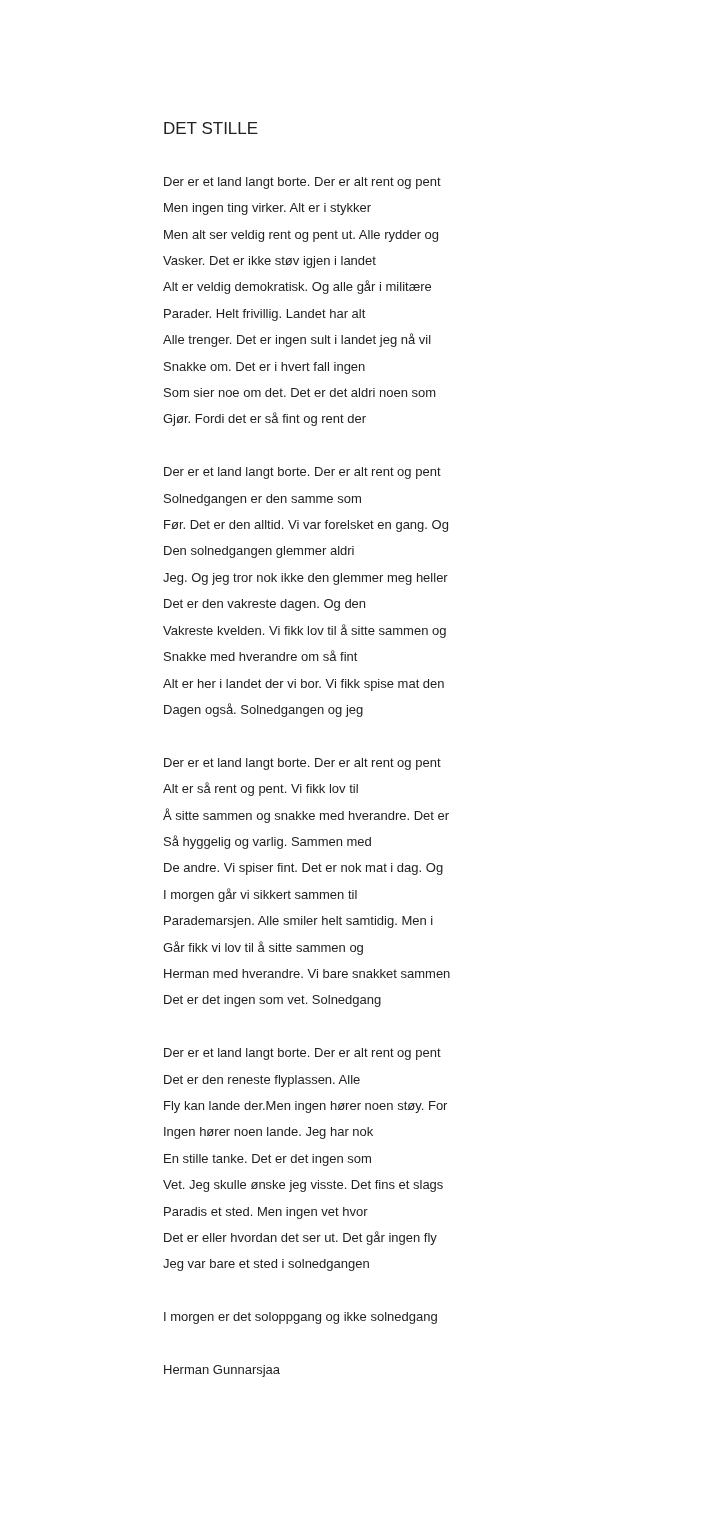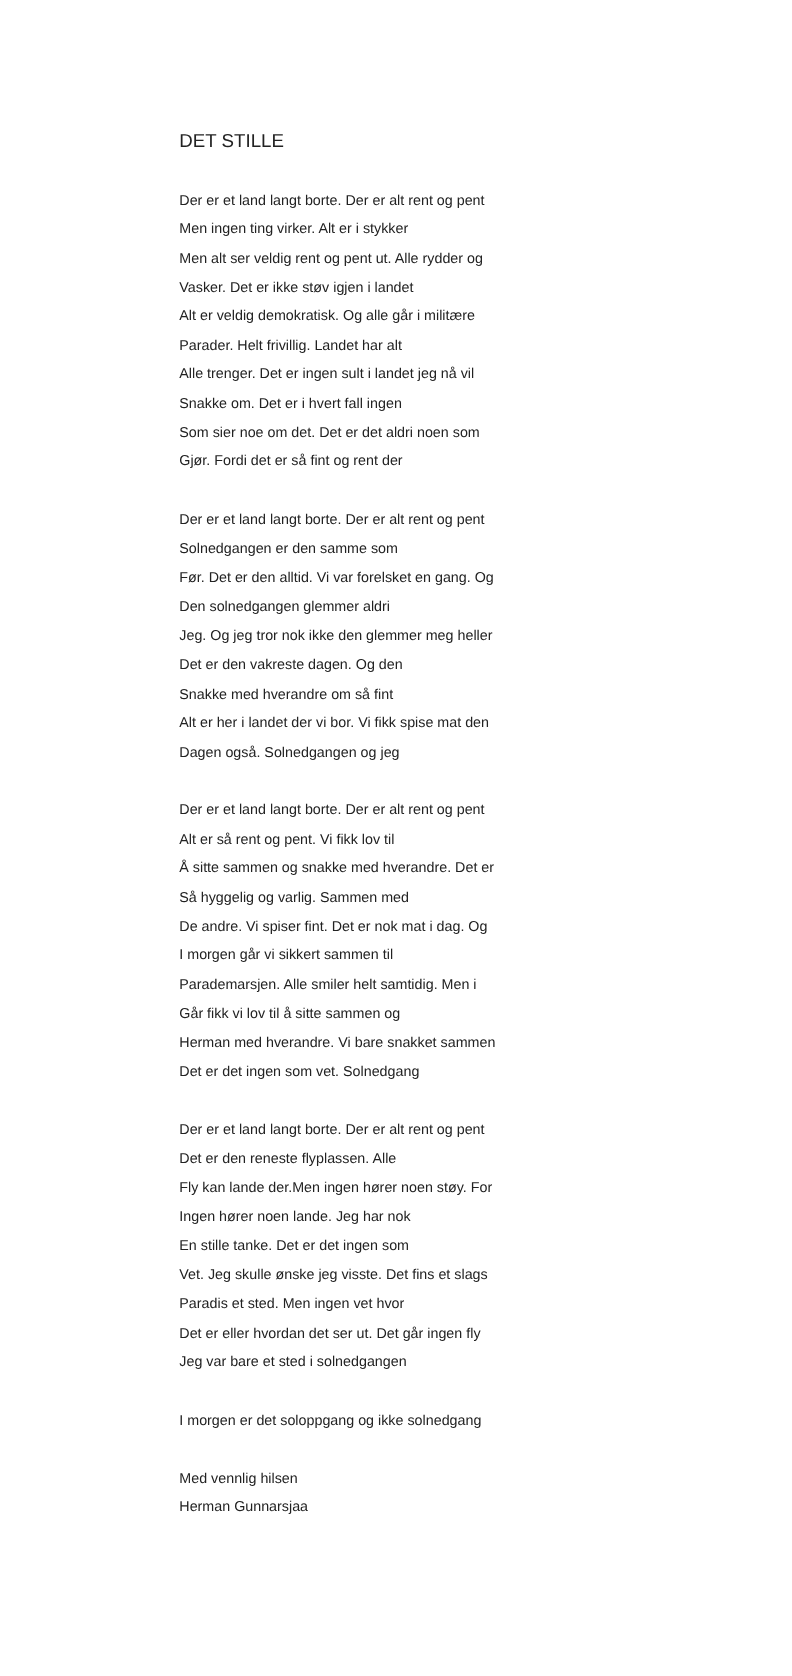--- a/index.html
+++ b/index.html
@@ -62,20 +62,21 @@
           <div class="line">Som sier noe om det. Det er det aldri noen som</div>
           <div class="line">Gjør. Fordi det er så fint og rent der</div>
         </div>
         <div class="stanza">
           <div class="line">Der er et land langt borte. Der er alt rent og pent</div>
           <div class="line">Solnedgangen er den samme som</div>
           <div class="line">Før. Det er den alltid. Vi var forelsket en gang. Og</div>
           <div class="line">Den solnedgangen glemmer aldri</div>
           <div class="line">Jeg. Og jeg tror nok ikke den glemmer meg heller</div>
           <div class="line">Det er den vakreste dagen. Og den</div>
+          <div class="line">Vakreste kvelden. Vi fikk lov til å sitte sammen og</div>
           <div class="line">Snakke med hverandre om så fint</div>
           <div class="line">Alt er her i landet der vi bor. Vi fikk spise mat den</div>
           <div class="line">Dagen også. Solnedgangen og jeg</div>
         </div>
         <div class="stanza">
           <div class="line">Der er et land langt borte. Der er alt rent og pent</div>
           <div class="line">Alt er så rent og pent. Vi fikk lov til</div>
           <div class="line">Å sitte sammen og snakke med hverandre. Det er</div>
           <div class="line">Så hyggelig og varlig. Sammen med</div>
           <div class="line">De andre. Vi spiser fint. Det er nok mat i dag. Og</div>
@@ -96,18 +97,17 @@
           <div class="line">Det er eller hvordan det ser ut. Det går ingen fly</div>
           <div class="line">Jeg var bare et sted i solnedgangen</div>
         </div>
       </div>
 
     <div class="stanza">
       <div class="line">I morgen er det soloppgang og ikke solnedgang</div>
     </div>
 
     <div class="stanza signoff">
-      <div class="line">Med vennlig hilsen</div>
       <div class="line">Herman Gunnarsjaa</div>
     </div>
 
   </div>
 </div>
 
 </body></html>

